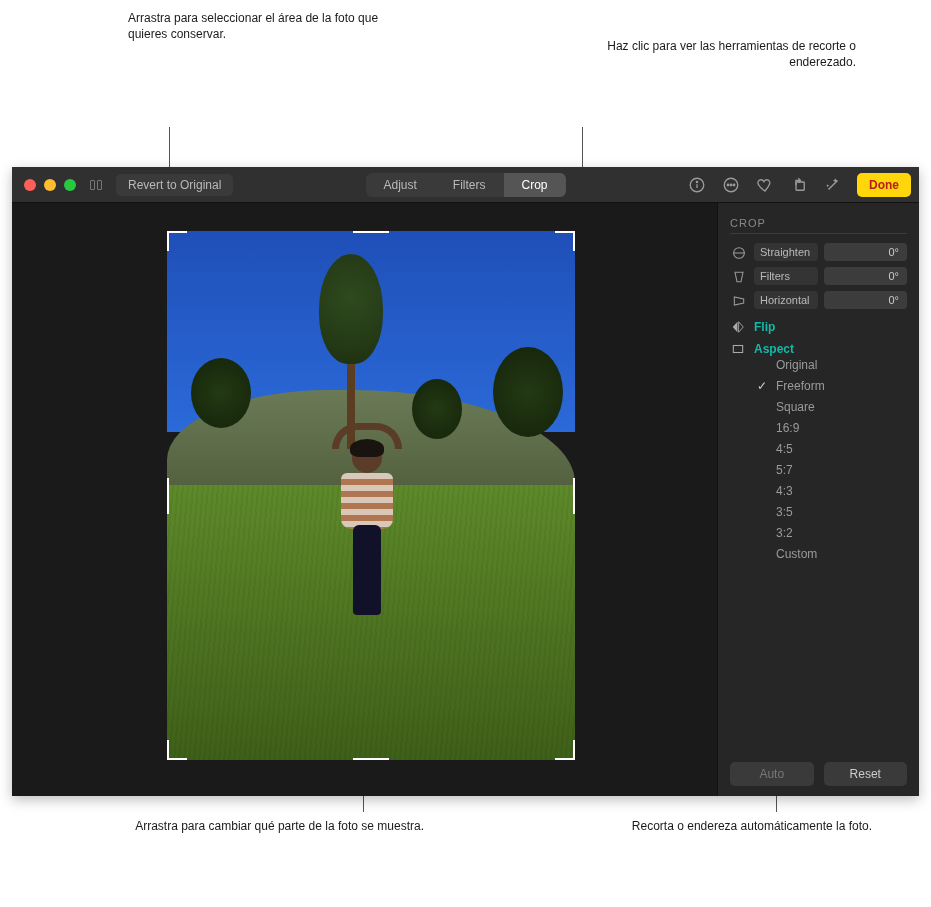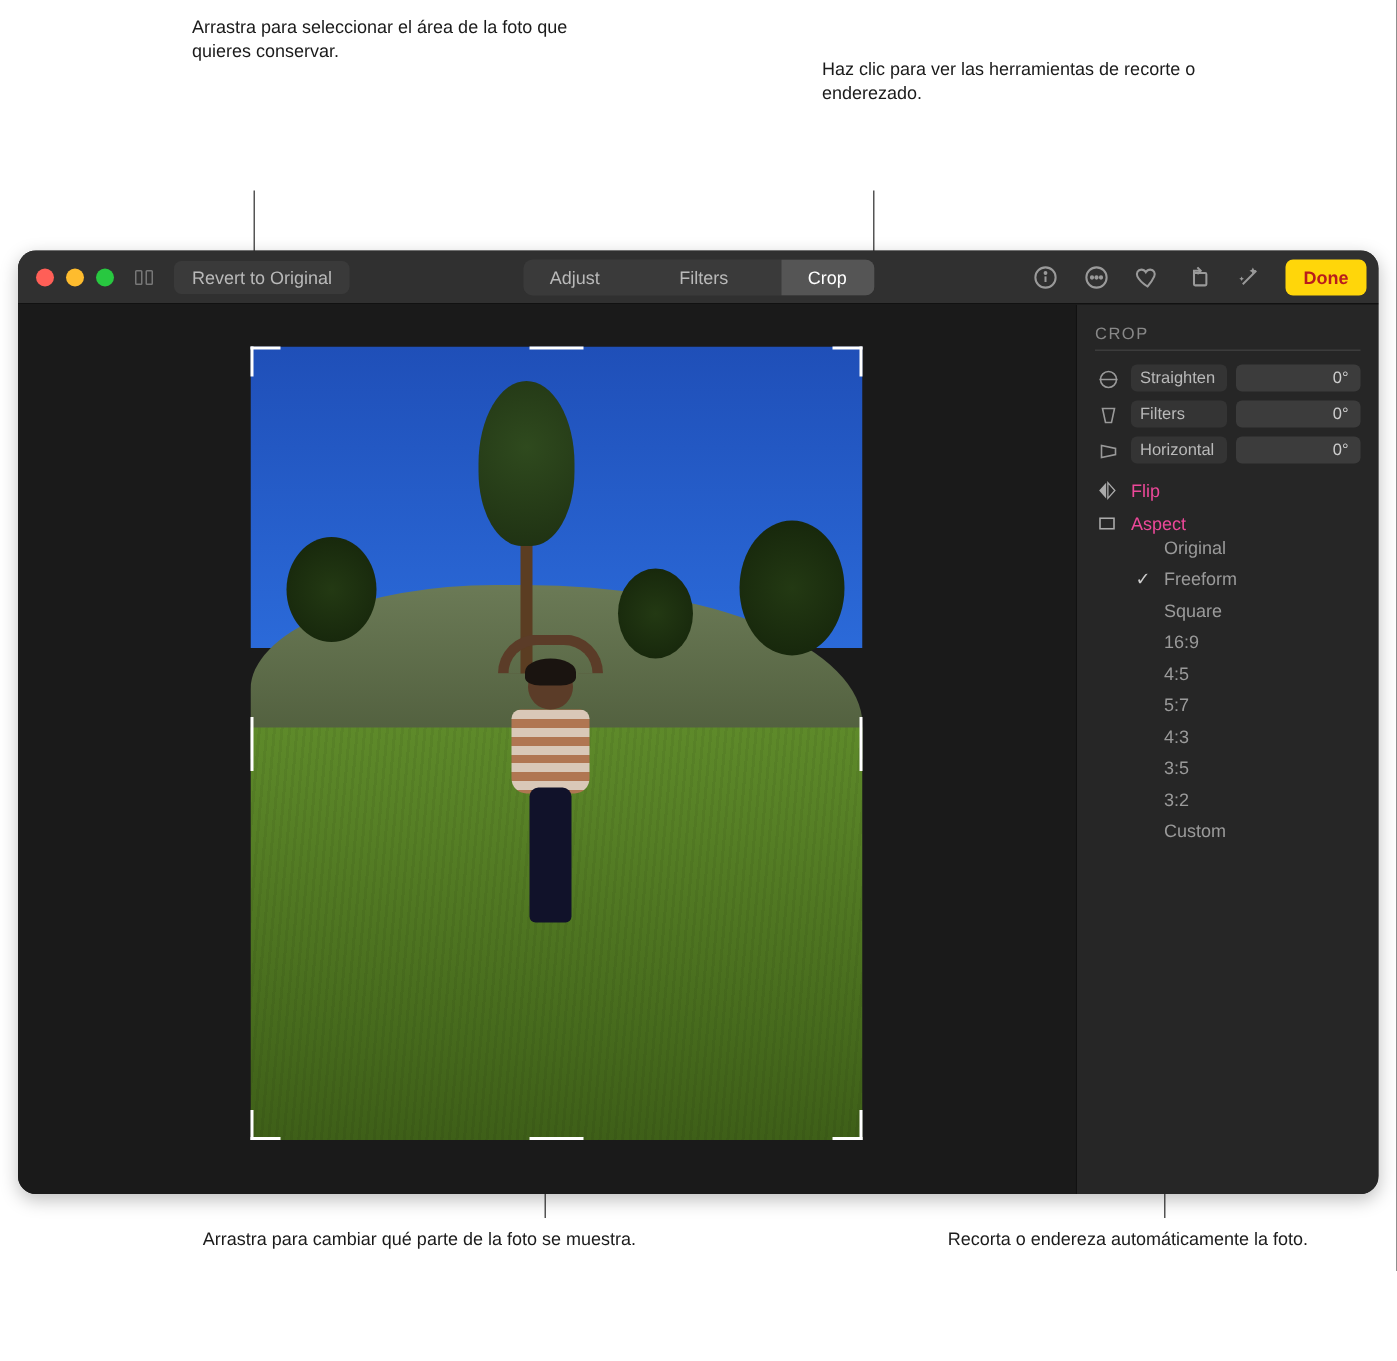--- a/index.html
+++ b/index.html
@@ -16,31 +16,31 @@
     --ann:#1b1b1b;
   }
   *{box-sizing:border-box;font-family:-apple-system,Helvetica,Arial,sans-serif;}
   body{margin:0;background:var(--bg);width:931px;}
   .page{position:relative;width:931px;height:907px;}
   .ann{position:absolute;color:var(--ann);font-size:12px;line-height:1.35;}
   .ann.r{text-align:right;}
   .lead{position:absolute;background:#555;width:1px;}
 
   
-  .window{position:absolute;left:12px;top:167px;width:907px;height:629px;border-radius:12px;background:var(--win-bg2);box-shadow:0 4px 12px rgba(0,0,0,.25);overflow:hidden;}
+  .window{position:absolute;left:12px;top:167px;width:907px;height:629px;border-radius:0;background:var(--win-bg2);box-shadow:0 4px 12px rgba(0,0,0,.25);overflow:hidden;}
   .titlebar{height:36px;background:#303030;display:flex;align-items:center;position:relative;border-bottom:1px solid #111;}
   .traffic{display:flex;gap:8px;margin-left:12px;}
   .dot{width:12px;height:12px;border-radius:50%;}
   .dot.red{background:#ff5f57;}
   .dot.yel{background:#febc2e;}
   .dot.grn{background:#28c840;}
   .sm-icon{width:14px;height:10px;margin-left:14px;display:flex;gap:2px;}
   .sm-icon span{display:block;width:5px;height:10px;border:1px solid #777;border-radius:1px;}
   .revert{margin-left:12px;background:var(--btn);color:var(--txt);font-size:12px;padding:4px 12px;border-radius:5px;border:none;cursor:pointer;}
-  .seg{position:absolute;left:50%;transform:translateX(-50%);display:flex;background:#3a3a3a;border-radius:6px;overflow:hidden;gap:17px;}
+  .seg{position:absolute;left:50%;transform:translateX(-50%);display:flex;background:#3a3a3a;border-radius:6px;overflow:hidden;}
   .seg button{background:transparent;border:none;color:var(--txt);font-size:12px;padding:5px 18px;cursor:pointer;}
   .seg button.active{background:#555;color:#fff;}
   .tb-right{position:absolute;right:8px;display:flex;align-items:center;gap:14px;}
   .tb-ic{width:20px;height:20px;color:#9a9a9a;display:flex;align-items:center;justify-content:center;cursor:pointer;}
   .done{background:var(--accent);color:#b91c1c;border:none;font-size:12px;font-weight:600;padding:5px 12px;border-radius:5px;cursor:pointer;}
 
   .main{display:flex;height:calc(100% - 36px);}
   .canvas{flex:1;position:relative;background:#1a1a1a;}
   .photo{position:absolute;left:155px;top:28px;width:408px;height:529px;overflow:hidden;cursor:grab;}
   
@@ -71,37 +71,37 @@
   .eh.l{left:-2px;top:calc(50% - 18px);width:4px;height:36px;}
   .eh.r{right:-2px;top:calc(50% - 18px);width:4px;height:36px;}
 
   
   .panel{width:202px;background:#262626;border-left:1px solid #111;padding:14px 12px 10px;display:flex;flex-direction:column;font-size:12px;color:var(--txt);}
   .panel-title{font-size:11px;letter-spacing:1px;color:#888;margin-bottom:6px;border-bottom:1px solid #3c3c3c;padding-bottom:4px;}
   .row{display:flex;align-items:flex-end;gap:6px;margin:3px 0;}
   .row .lbl{flex:0 0 64px;background:#343434;border-radius:4px;padding:3px 6px;font-size:11px;}
   .row .val{flex:1;background:var(--field);border-radius:4px;padding:3px 8px;text-align:right;color:#ccc;font-size:11px;}
   .row .ic{flex:0 0 18px;display:flex;justify-content:center;color:#888;}
-  .tool-row{display:flex;align-items:flex-start;gap:8px;margin-top:8px;color:#ec4899;cursor:pointer;}
+  .tool-row{display:flex;align-items:flex-start;gap:8px;margin-top:8px;color:#14b8a6;cursor:pointer;font-weight:bold;}
   .tool-row .ic{width:16px;display:flex;justify-content:center;}
   .asp-list{margin:2px 0 0 26px;display:flex;flex-direction:column;gap:7px;}
   .asp-item{display:flex;align-items:center;gap:8px;color:#9a9a9a;cursor:pointer;font-size:12px;}
   .asp-item .chk{width:12px;text-align:center;color:#ccc;}
   .panel-footer{margin-top:auto;display:flex;gap:10px;padding-top:12px;}
   .pf-btn{flex:1;background:#3a3a3a;border:none;color:#ccc;font-size:12px;padding:5px 0;border-radius:5px;cursor:pointer;}
   .pf-btn.dim{color:#777;}
   svg{display:block;}
 </style>
 </head>
 <body>
 
 <div class="page">
 
   <div class="ann" style="left:128px;top:10px;width:280px;">Arrastra para seleccionar el área de la foto que quieres conservar.</div>
-  <div class="ann" style="left:548px;top:38px;width:280px;">Haz clic para ver las herramientas de recorte o enderezado.</div>
+  <div class="ann" style="left:576px;top:38px;width:280px;text-align:right;">Haz clic para ver las herramientas de recorte o enderezado.</div>
   <div class="ann r" style="left:582px;top:818px;width:290px;">Recorta o endereza automáticamente la foto.</div>
   <div class="ann r" style="left:134px;top:818px;width:290px;">Arrastra para cambiar qué parte de la foto se muestra.</div>
 
   <div class="lead" style="left:169px;top:127px;height:73px;"></div>
   <div class="lead" style="left:582px;top:127px;height:50px;"></div>
   <div class="lead" style="left:363px;top:730px;height:82px;"></div>
   <div class="lead" style="left:776px;top:774px;height:38px;"></div>
 
   <div class="window">
     <div class="titlebar">
@@ -276,16 +276,20 @@
             <div class="asp-item">
               <span class="chk"></span>
               <span>3:2</span>
             </div>
             <div class="asp-item">
               <span class="chk"></span>
               <span>Custom</span>
             </div>
           </div>
 
+        <div class="panel-footer">
+          <button class="pf-btn dim">Auto</button>
+          <button class="pf-btn">Reset</button>
+        </div>
       </div>
     </div>
   </div>
 </div>
 
 </body></html>

